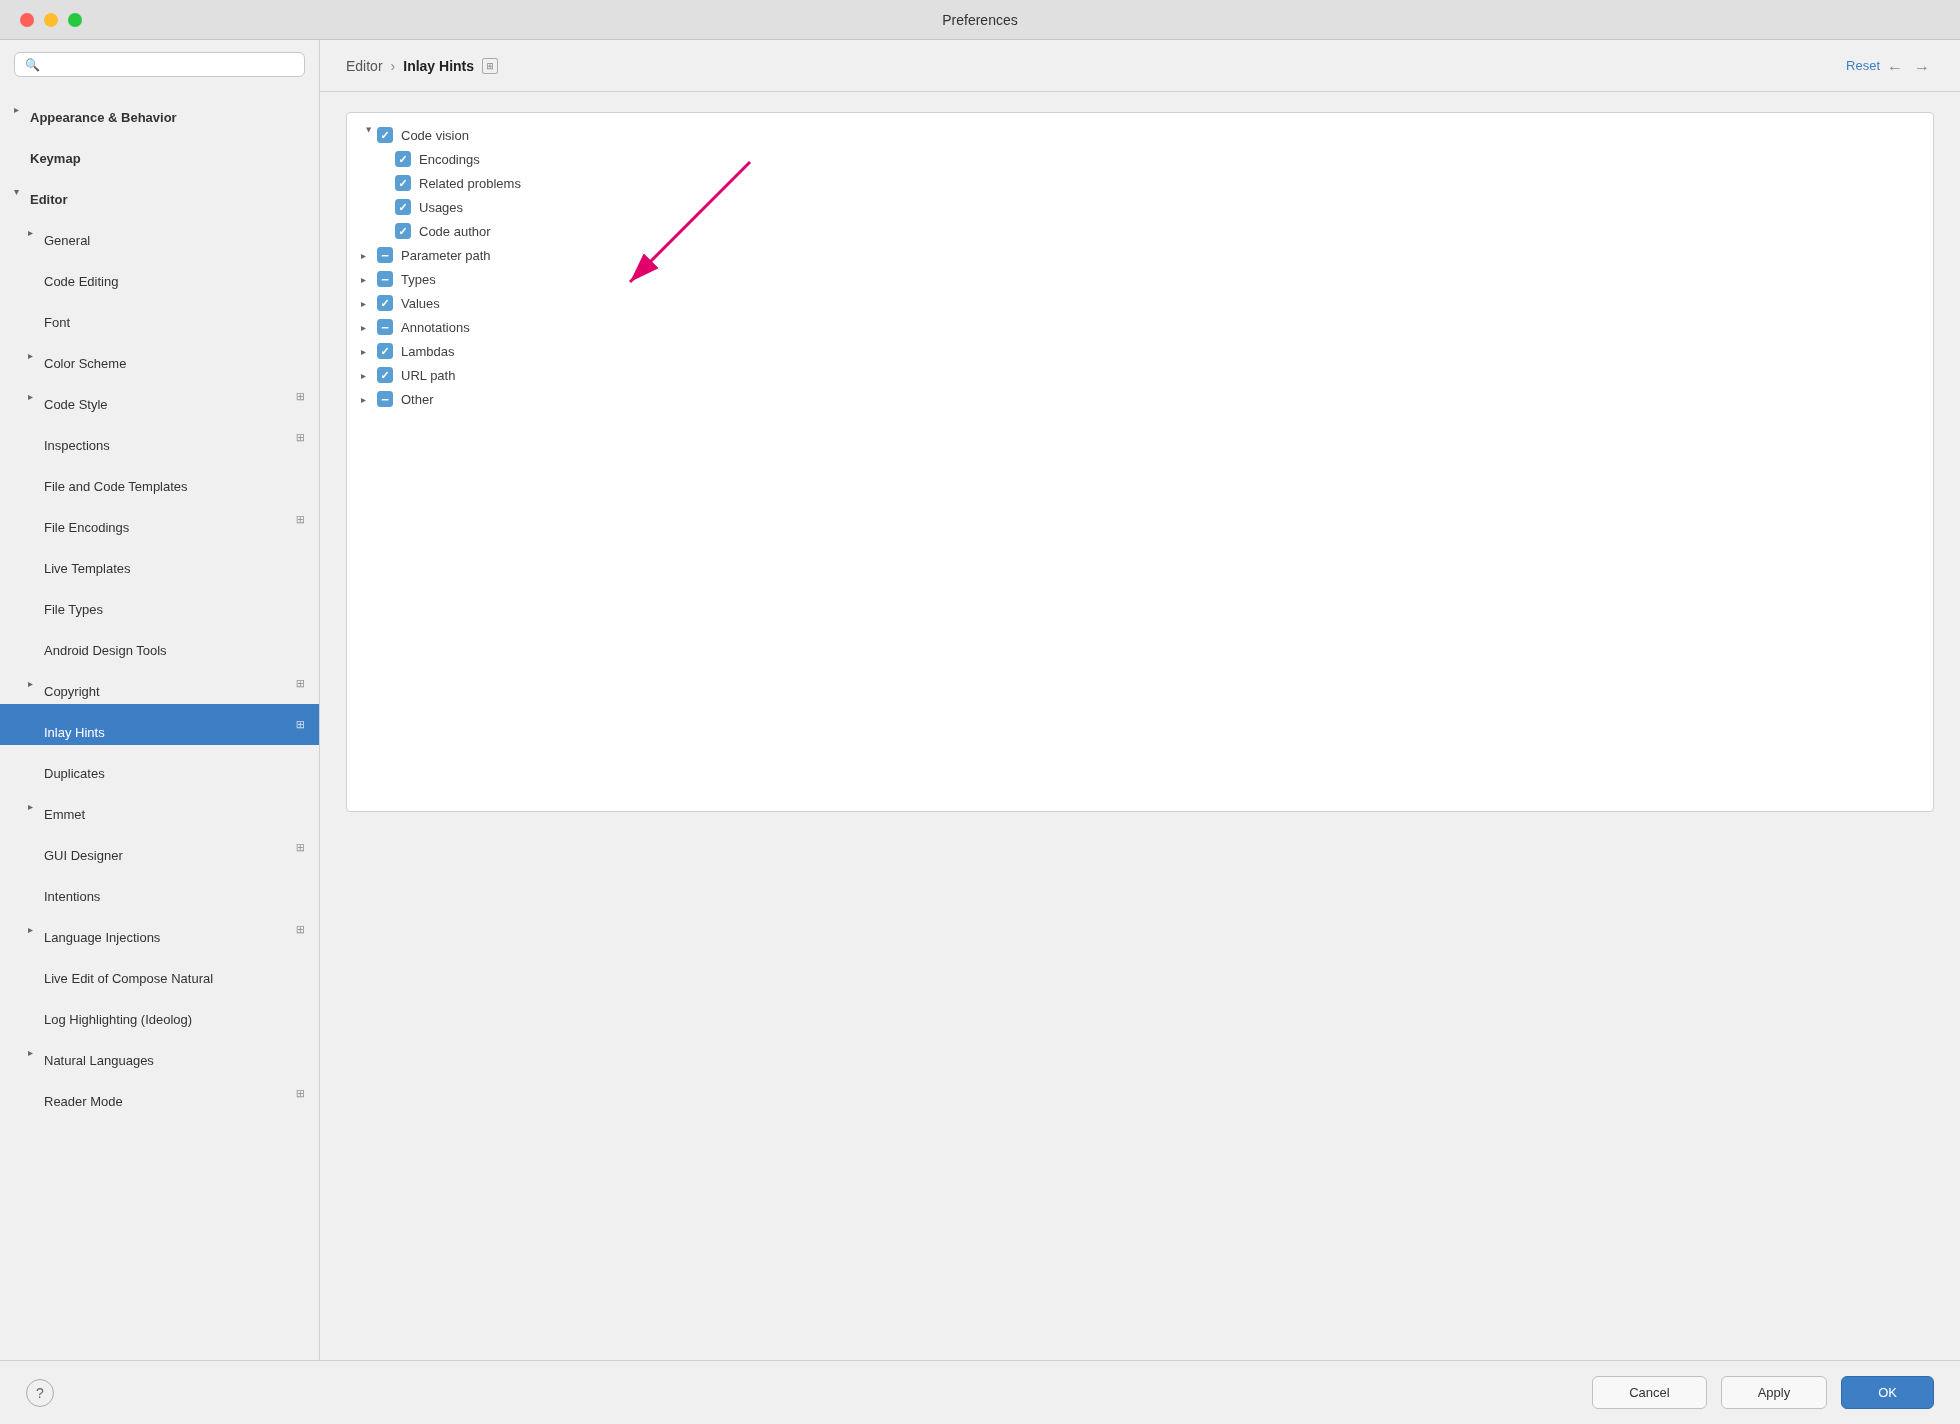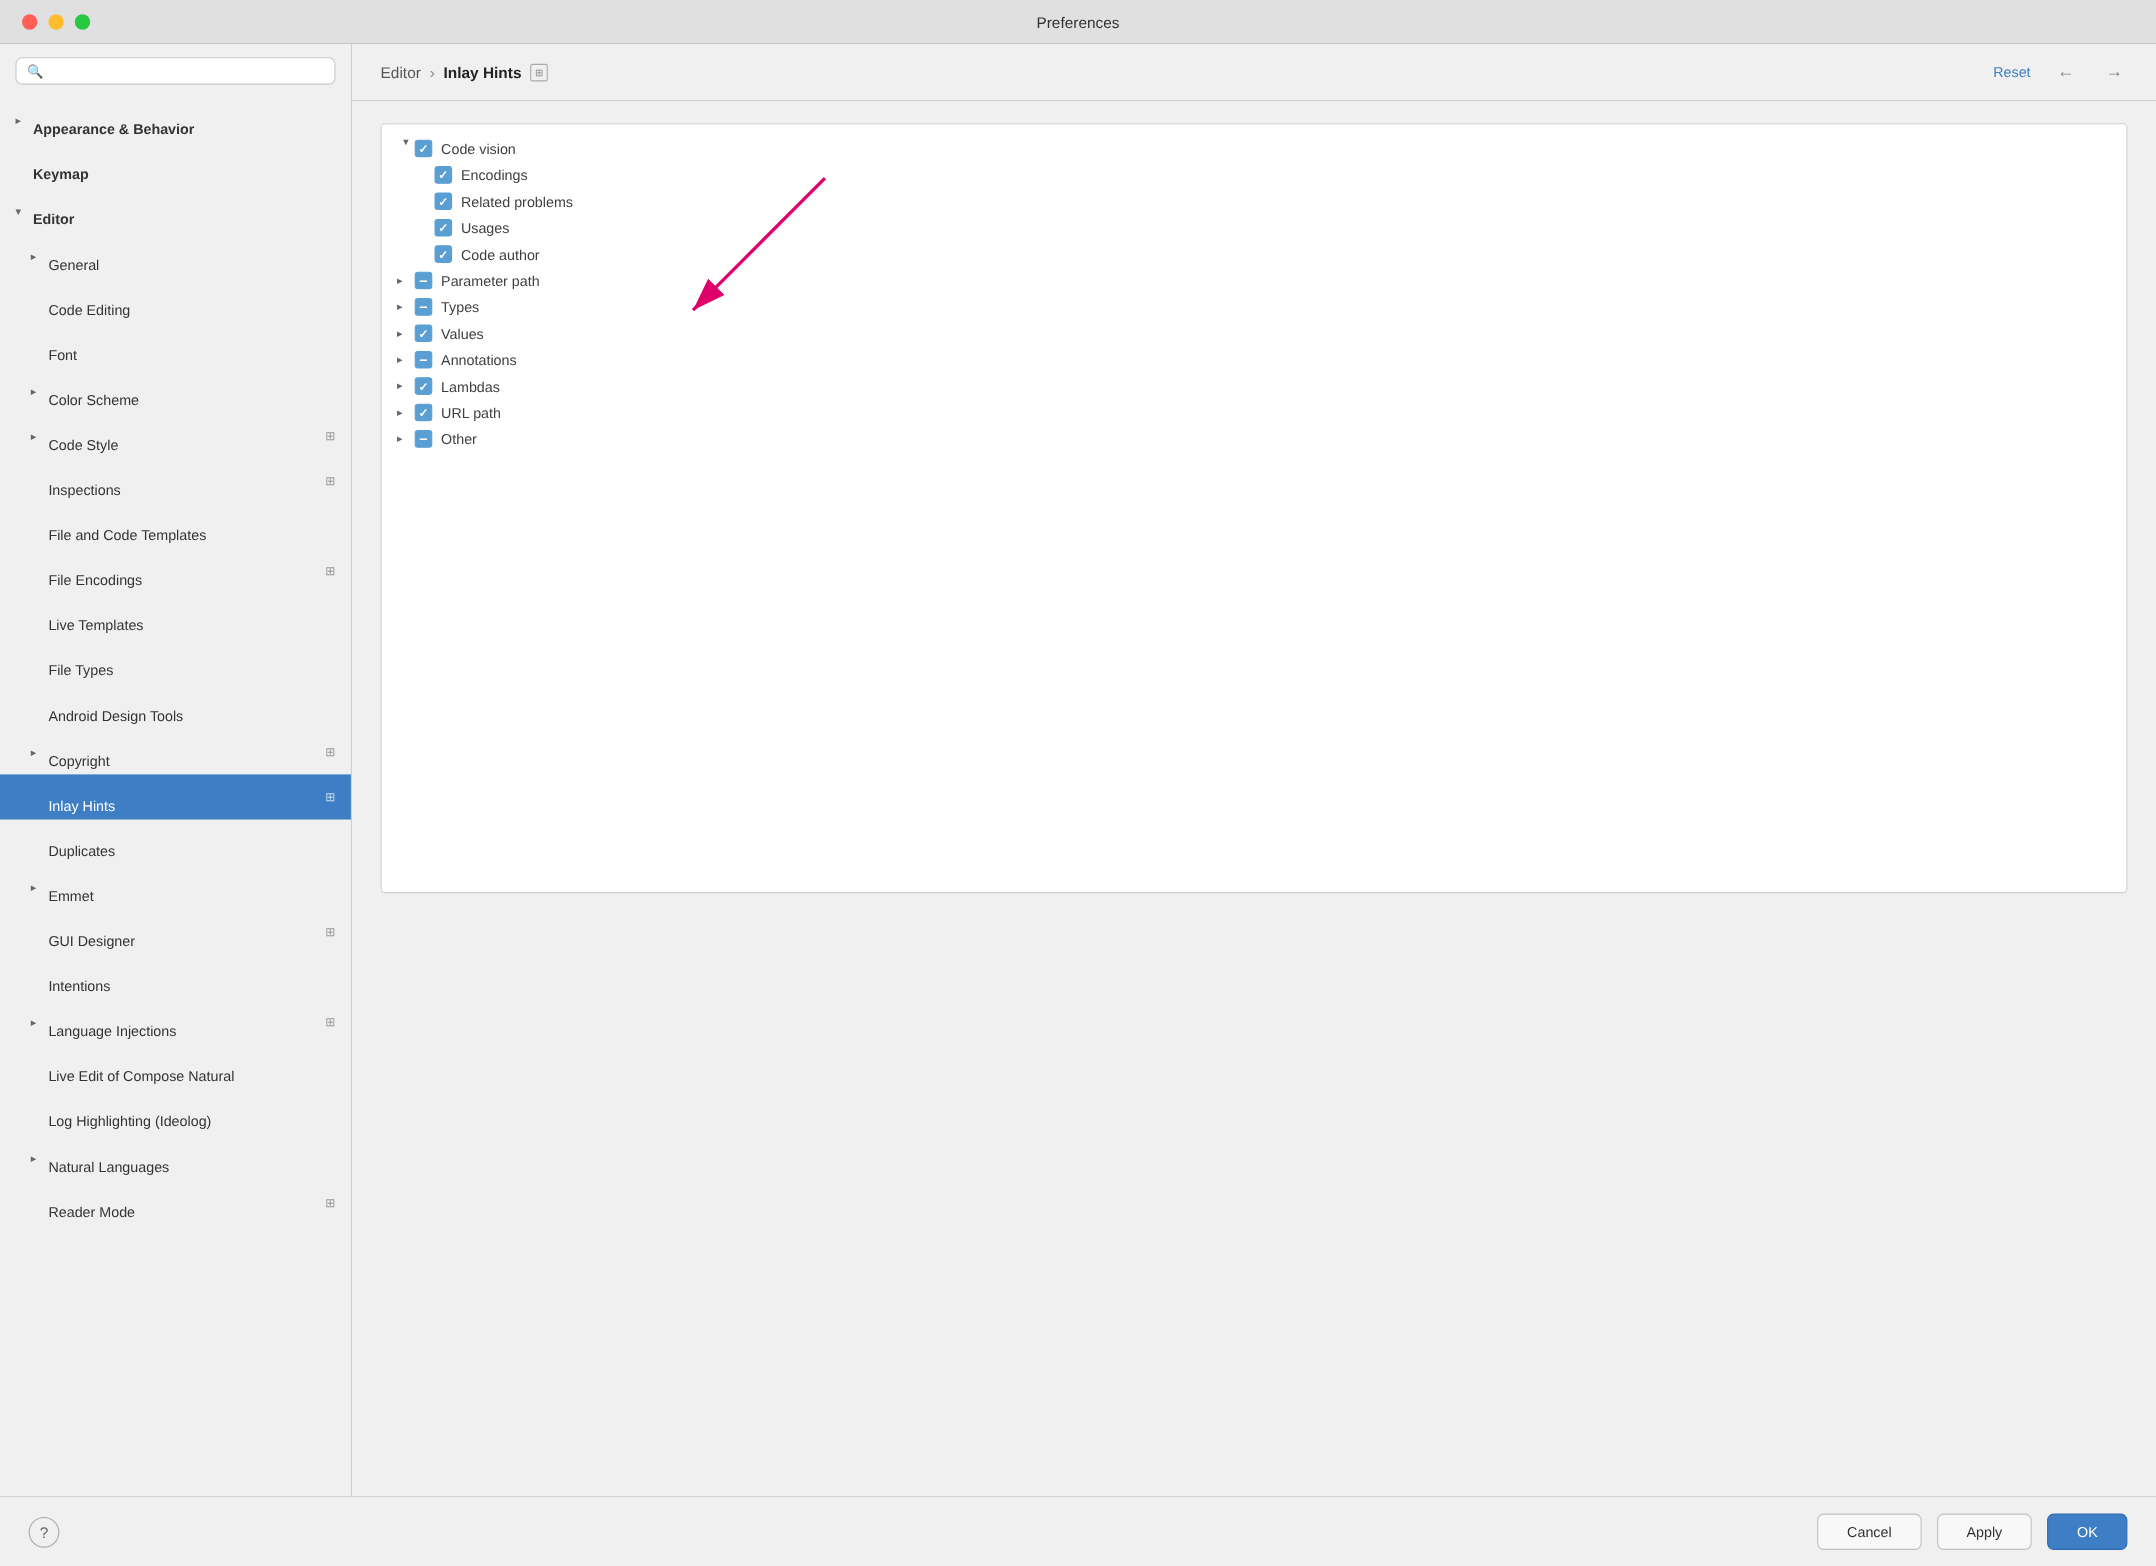--- a/index.html
+++ b/index.html
@@ -164,21 +164,21 @@
       border-radius: 2px;
       display: flex;
       align-items: center;
       justify-content: center;
       font-size: 9px;
       color: #888;
     }
     .header-actions {
       display: flex;
       align-items: center;
-      gap: 20px;
+      gap: 3px;
     }
     .reset-link {
       color: #3d7ec4;
       font-size: 13px;
       cursor: pointer;
       text-decoration: none;
     }
     .nav-arrow {
       font-size: 16px;
       color: #888;
@@ -250,21 +250,21 @@
       height: 64px;
       background: #f0f0f0;
       border-top: 1px solid #d0d0d0;
       display: flex;
       align-items: center;
       justify-content: flex-end;
       padding: 0 26px;
       gap: 14px;
     }
     .btn {
-      padding: 8px 26px;
+      padding: 8px 36px;
       border-radius: 6px;
       font-size: 13px;
       cursor: pointer;
       border: 1px solid #c0c0c0;
       background: #f8f8f8;
       color: #333;
       font-family: inherit;
     }
     .btn-primary {
       background: #3d7ec4;

